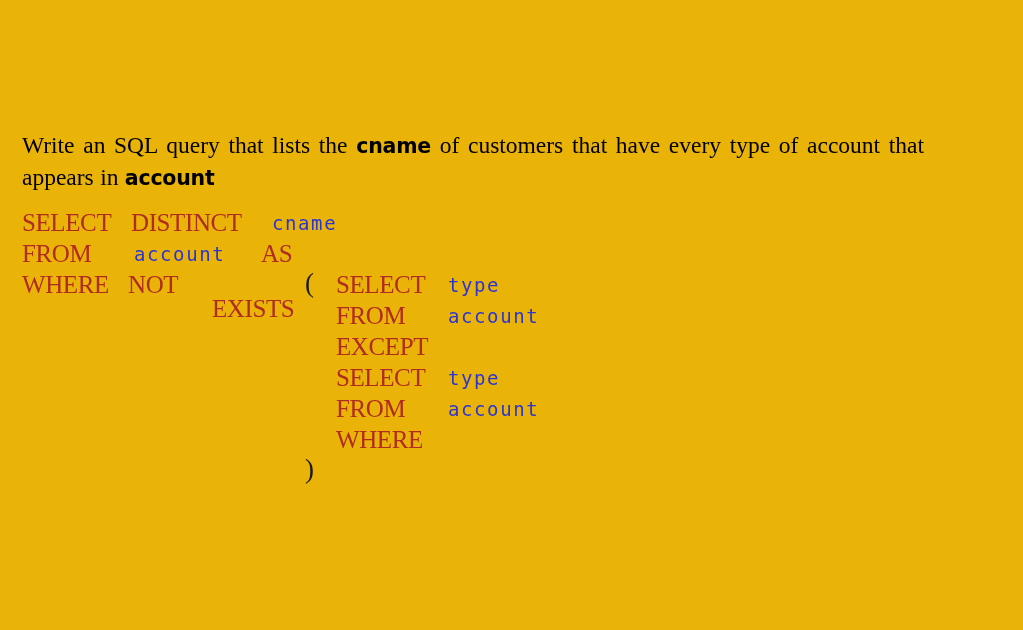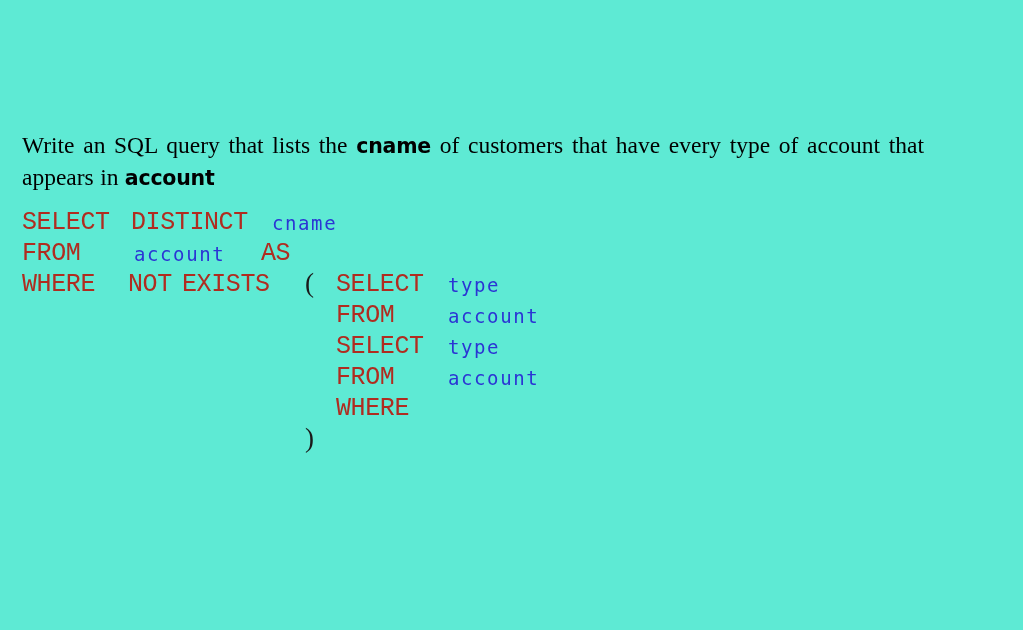--- a/index.html
+++ b/index.html
@@ -13,21 +13,21 @@
     position: relative;
     overflow: hidden;
     font-family: "Liberation Serif", "DejaVu Serif", serif;
     -webkit-font-smoothing: antialiased;
   }
 
   
   .slide {
     position: absolute;
     inset: 0;
-    background: #5eead4;
+    background: #eab308;
   }
 
   
   .prompt {
     position: absolute;
     left: 22px;
     top: 106px;
     width: 902px;
     font-family: "Liberation Serif", "DejaVu Serif", serif;
     font-size: 23.5px;
@@ -57,21 +57,21 @@
     height: 31px;
     white-space: nowrap;
   }
   .sql-line > span {
     position: absolute;
     top: 0;
     line-height: 30px;
   }
 
   .kw {
-    font-family: Liberation Mono, monospace;
+    font-family: Liberation Serif, serif;
     font-size: 25px;
     color: #b02c20;
     letter-spacing: -0.4px;
   }
   .id {
     font-family: "DejaVu Sans Mono", "Liberation Mono", monospace;
     font-size: 19px;
     color: #2b35d4;
     letter-spacing: 1.6px;
   }
@@ -102,31 +102,34 @@
 
     <div class="sql-line">
       <span class="kw c0">FROM</span>
       <span class="id" style="left:112px;">account</span>
       <span class="kw" style="left:239px;">AS</span>
     </div>
 
     <div class="sql-line">
       <span class="kw c0">WHERE</span>
       <span class="kw" style="left:106px;">NOT</span>
-      <span class="kw" style="left:160px;">EXISTS</span>
+      <span class="kw" style="left:190px;margin-top:24px;">EXISTS</span>
       <span class="punc" style="left:283px;top:-2px;">(</span>
       <span class="kw" style="left:314px;">SELECT</span>
       <span class="id" style="left:426px;">type</span>
     </div>
 
     <div class="sql-line">
       <span class="kw" style="left:314px;">FROM</span>
       <span class="id" style="left:426px;">account</span>
     </div>
 
+    <div class="sql-line">
+      <span class="kw" style="left:314px;">EXCEPT</span>
+    </div>
 
     <div class="sql-line">
       <span class="kw" style="left:314px;">SELECT</span>
       <span class="id" style="left:426px;">type</span>
     </div>
 
     <div class="sql-line">
       <span class="kw" style="left:314px;">FROM</span>
       <span class="id" style="left:426px;">account</span>
     </div>

